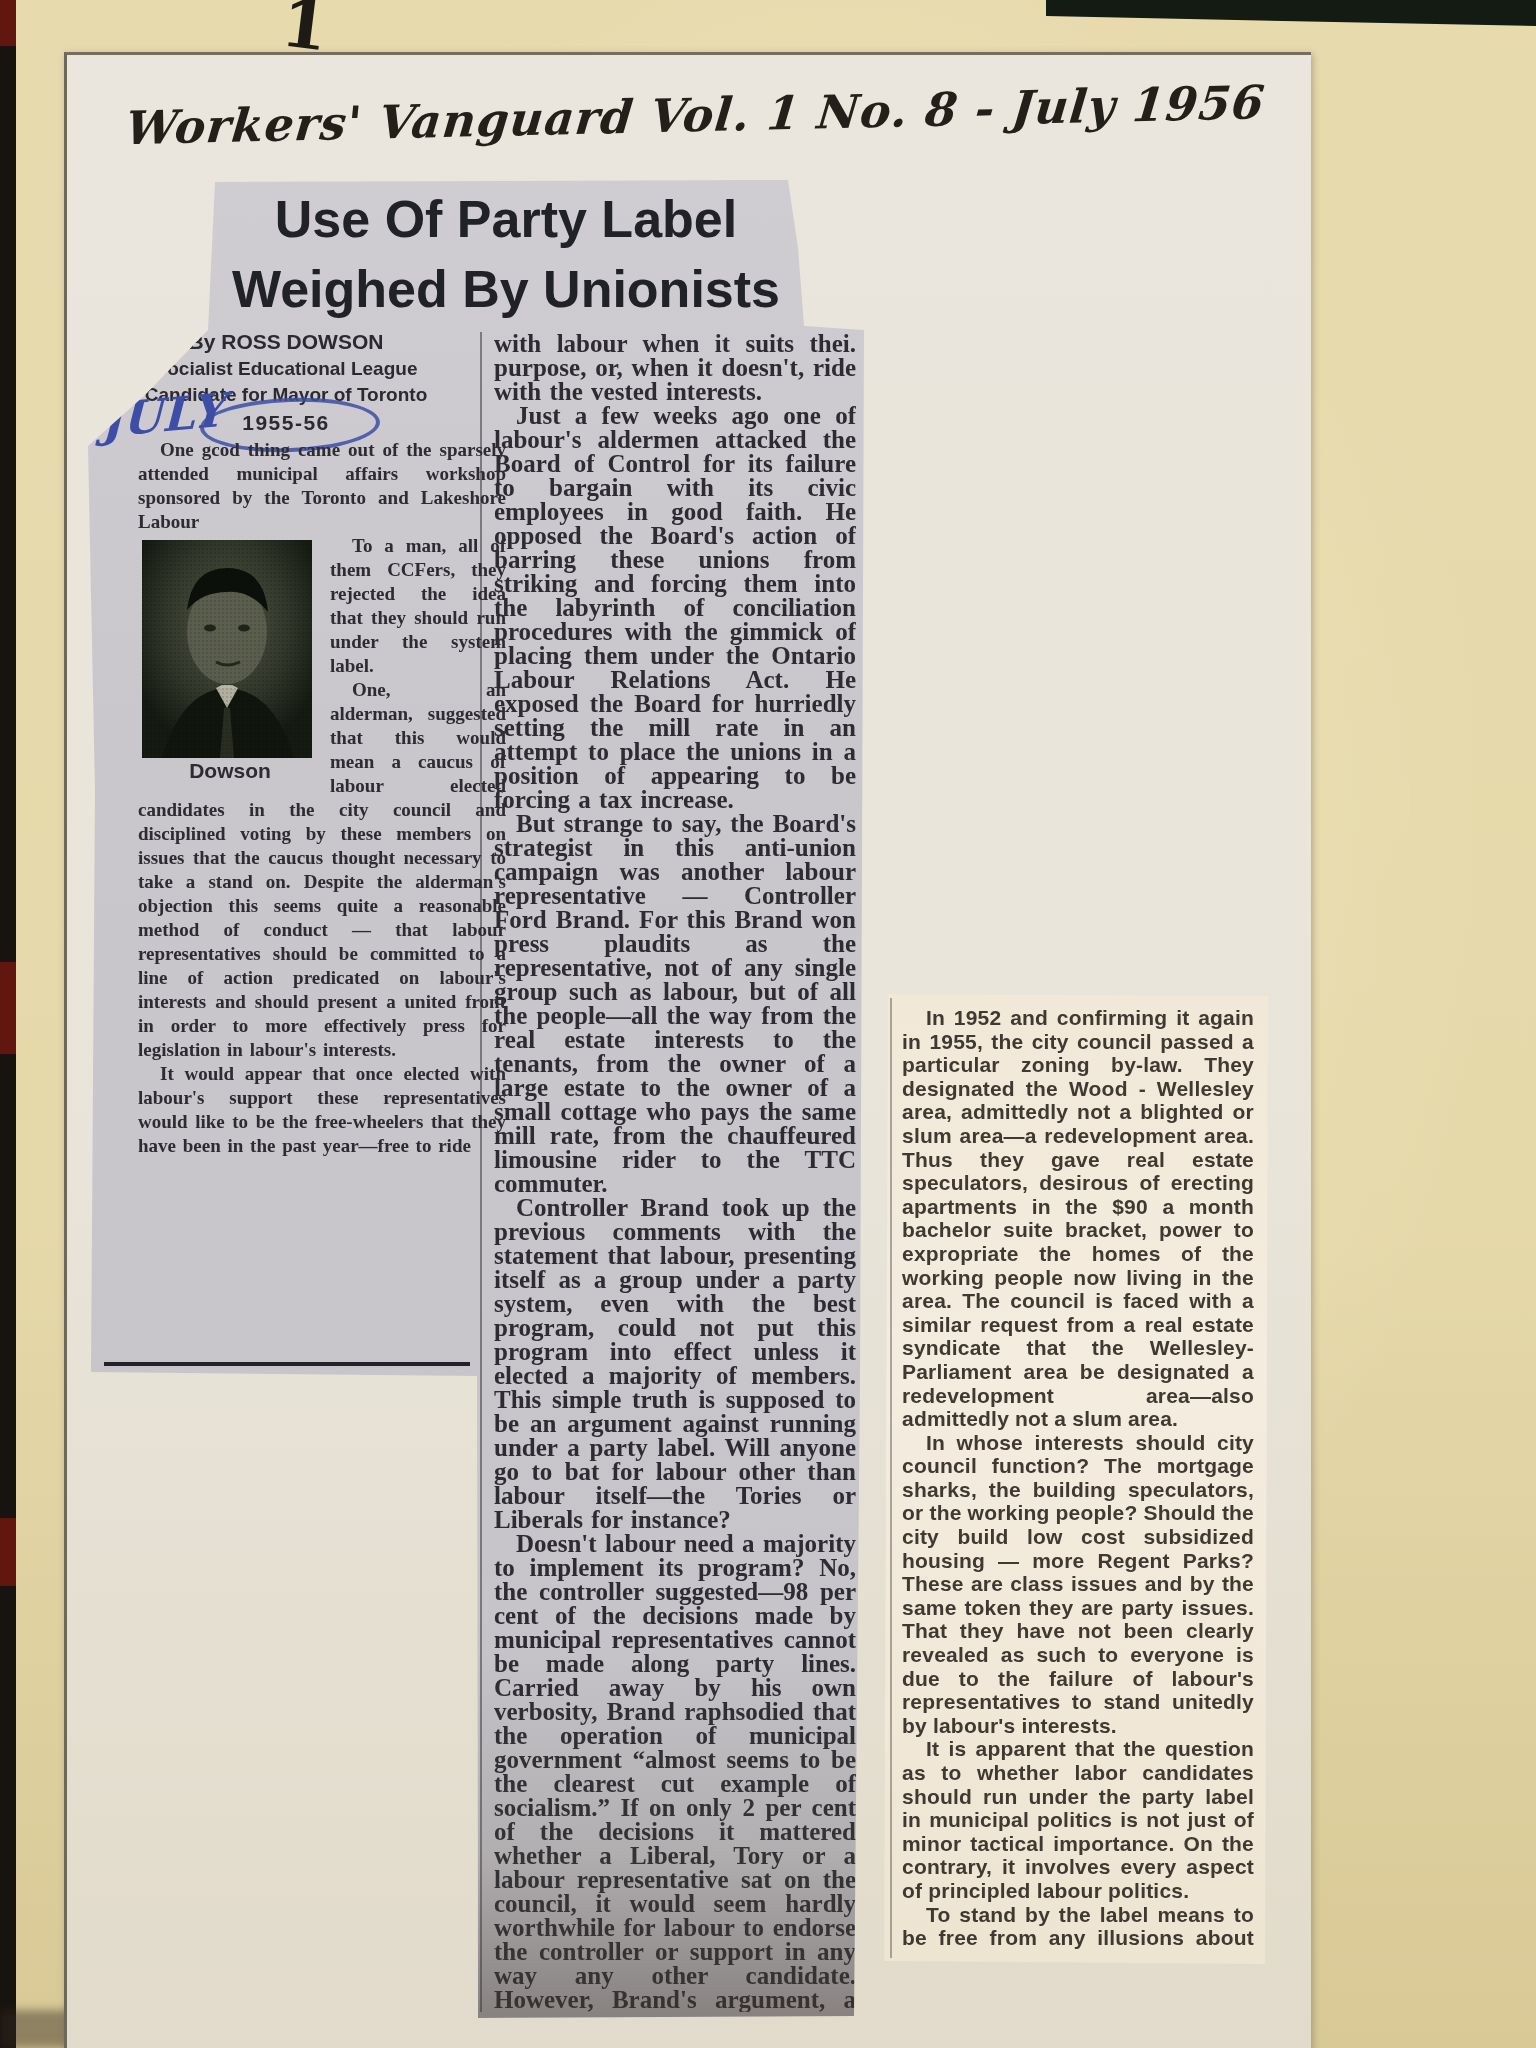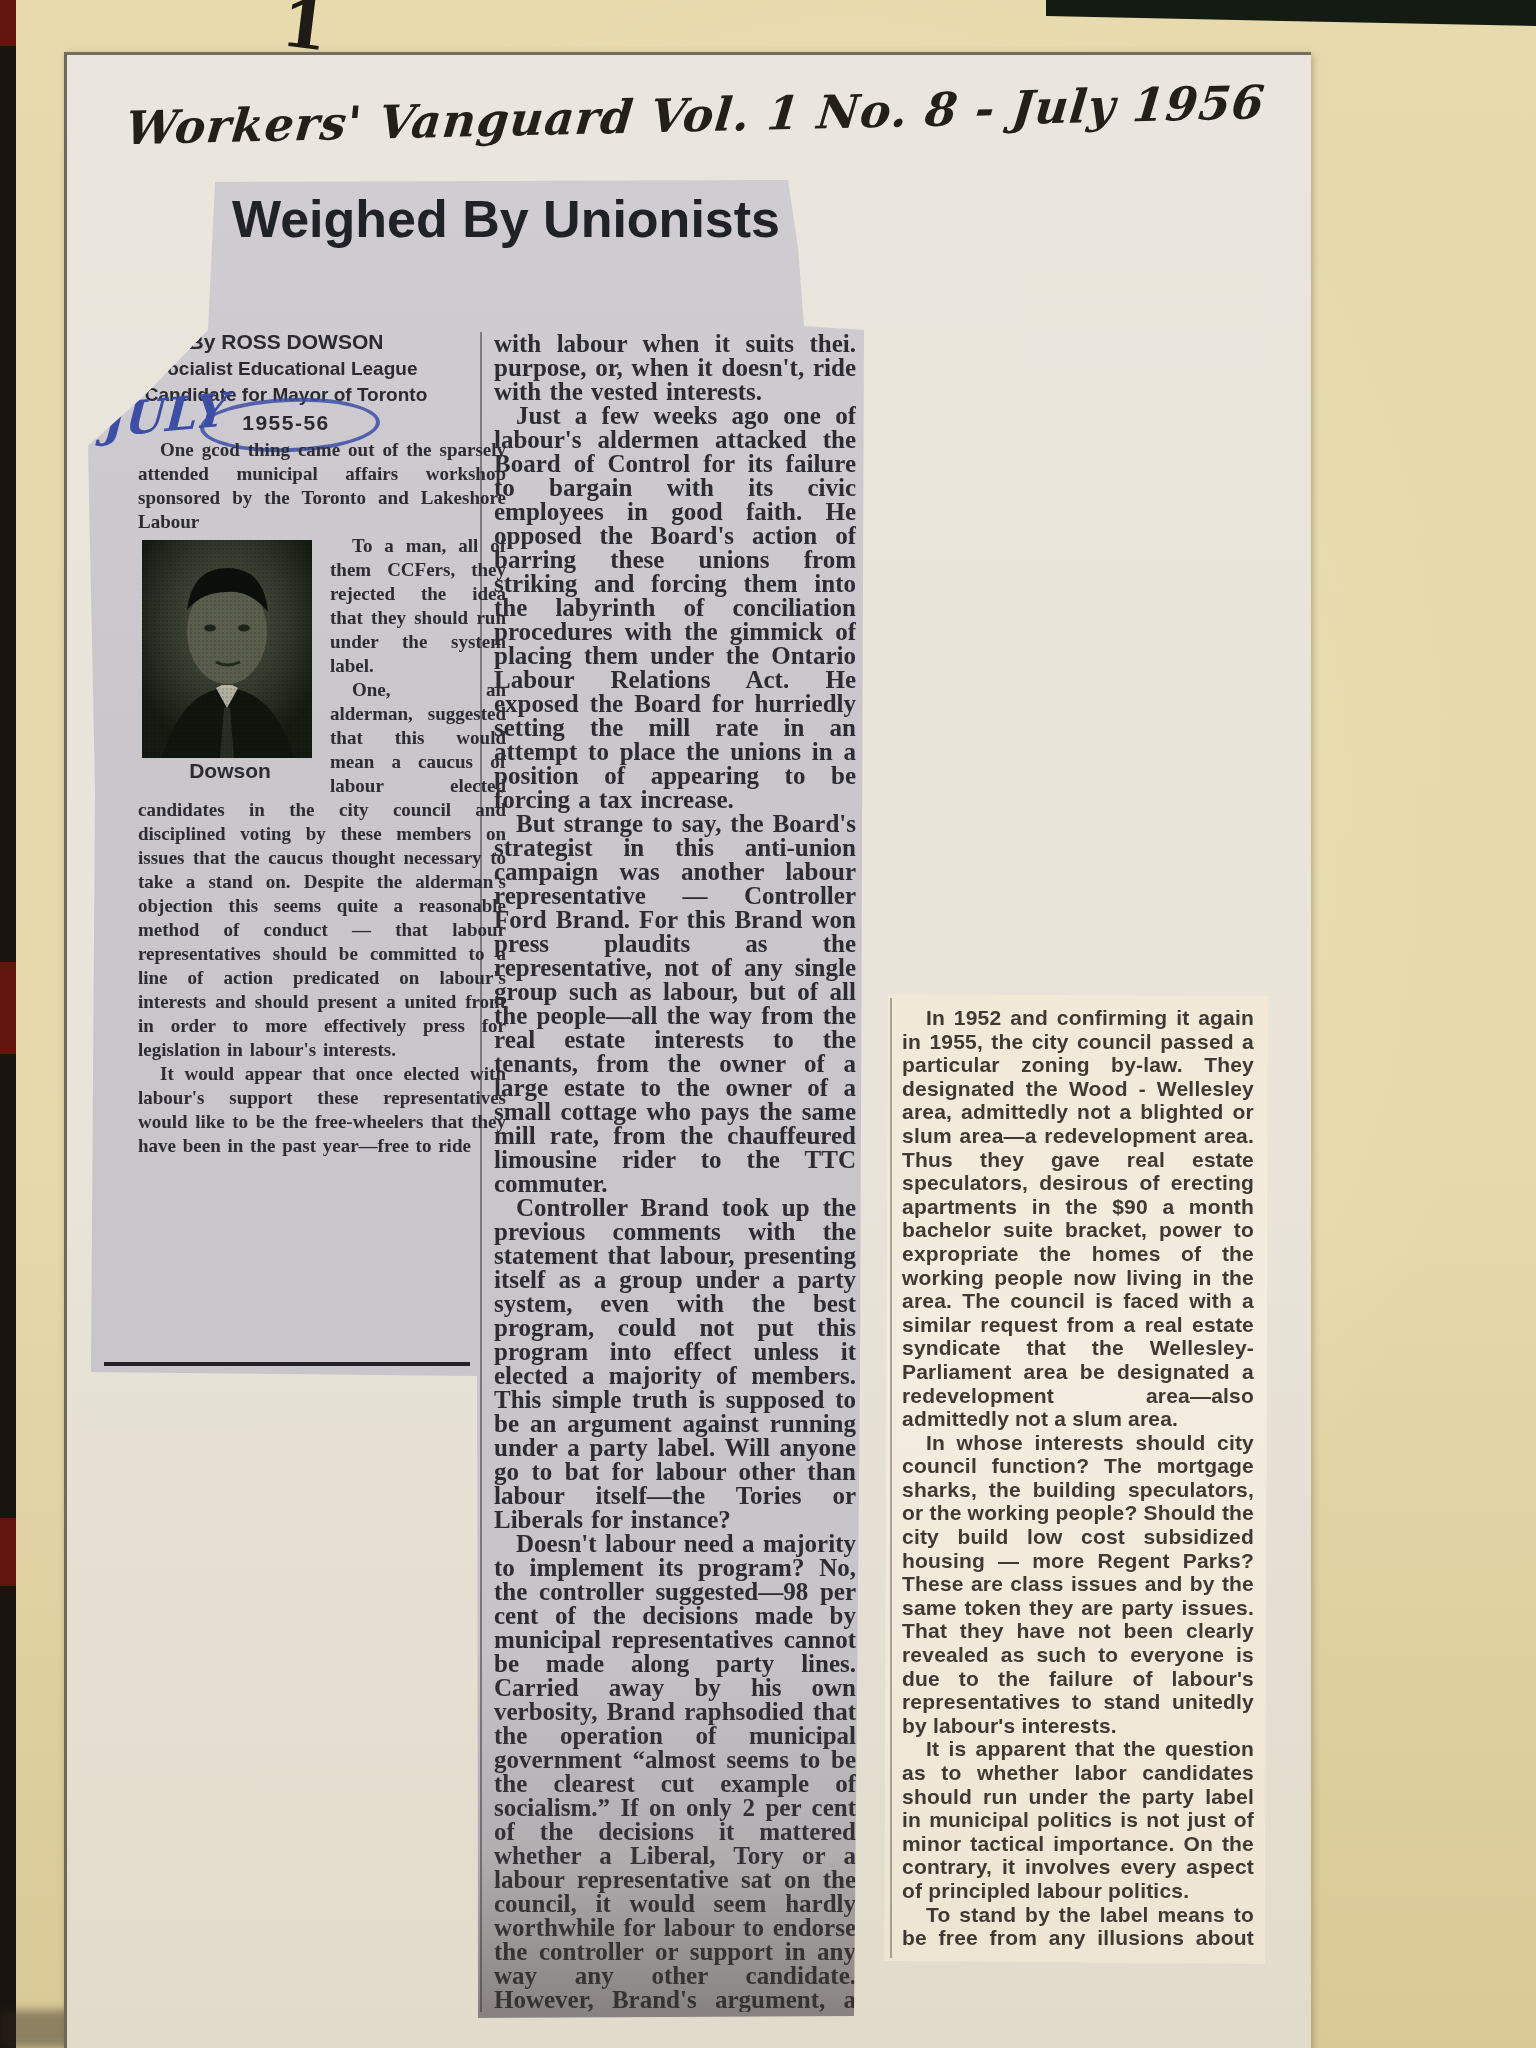--- a/index.html
+++ b/index.html
@@ -126,20 +126,21 @@
 <div class="corner-bl"></div>
 
 <div class="sheet"></div>
 
 <div class="ink-number">1</div>
 <div class="hand-title">Workers' Vanguard Vol. 1 No. 8 - July 1956</div>
 
 <div class="clip-main">
 
   <div class="headline">
+    <div>Use Of Party Label</div>
     <div>Weighed By Unionists</div>
   </div>
 
   <div class="byline-block">
     <div class="byline">By ROSS DOWSON</div>
     <div class="byline-org">Socialist Educational League</div>
     <div class="byline-role">Candidate for Mayor of Toronto</div>
     <div class="byline-term">1955-56</div>
   </div>
 

